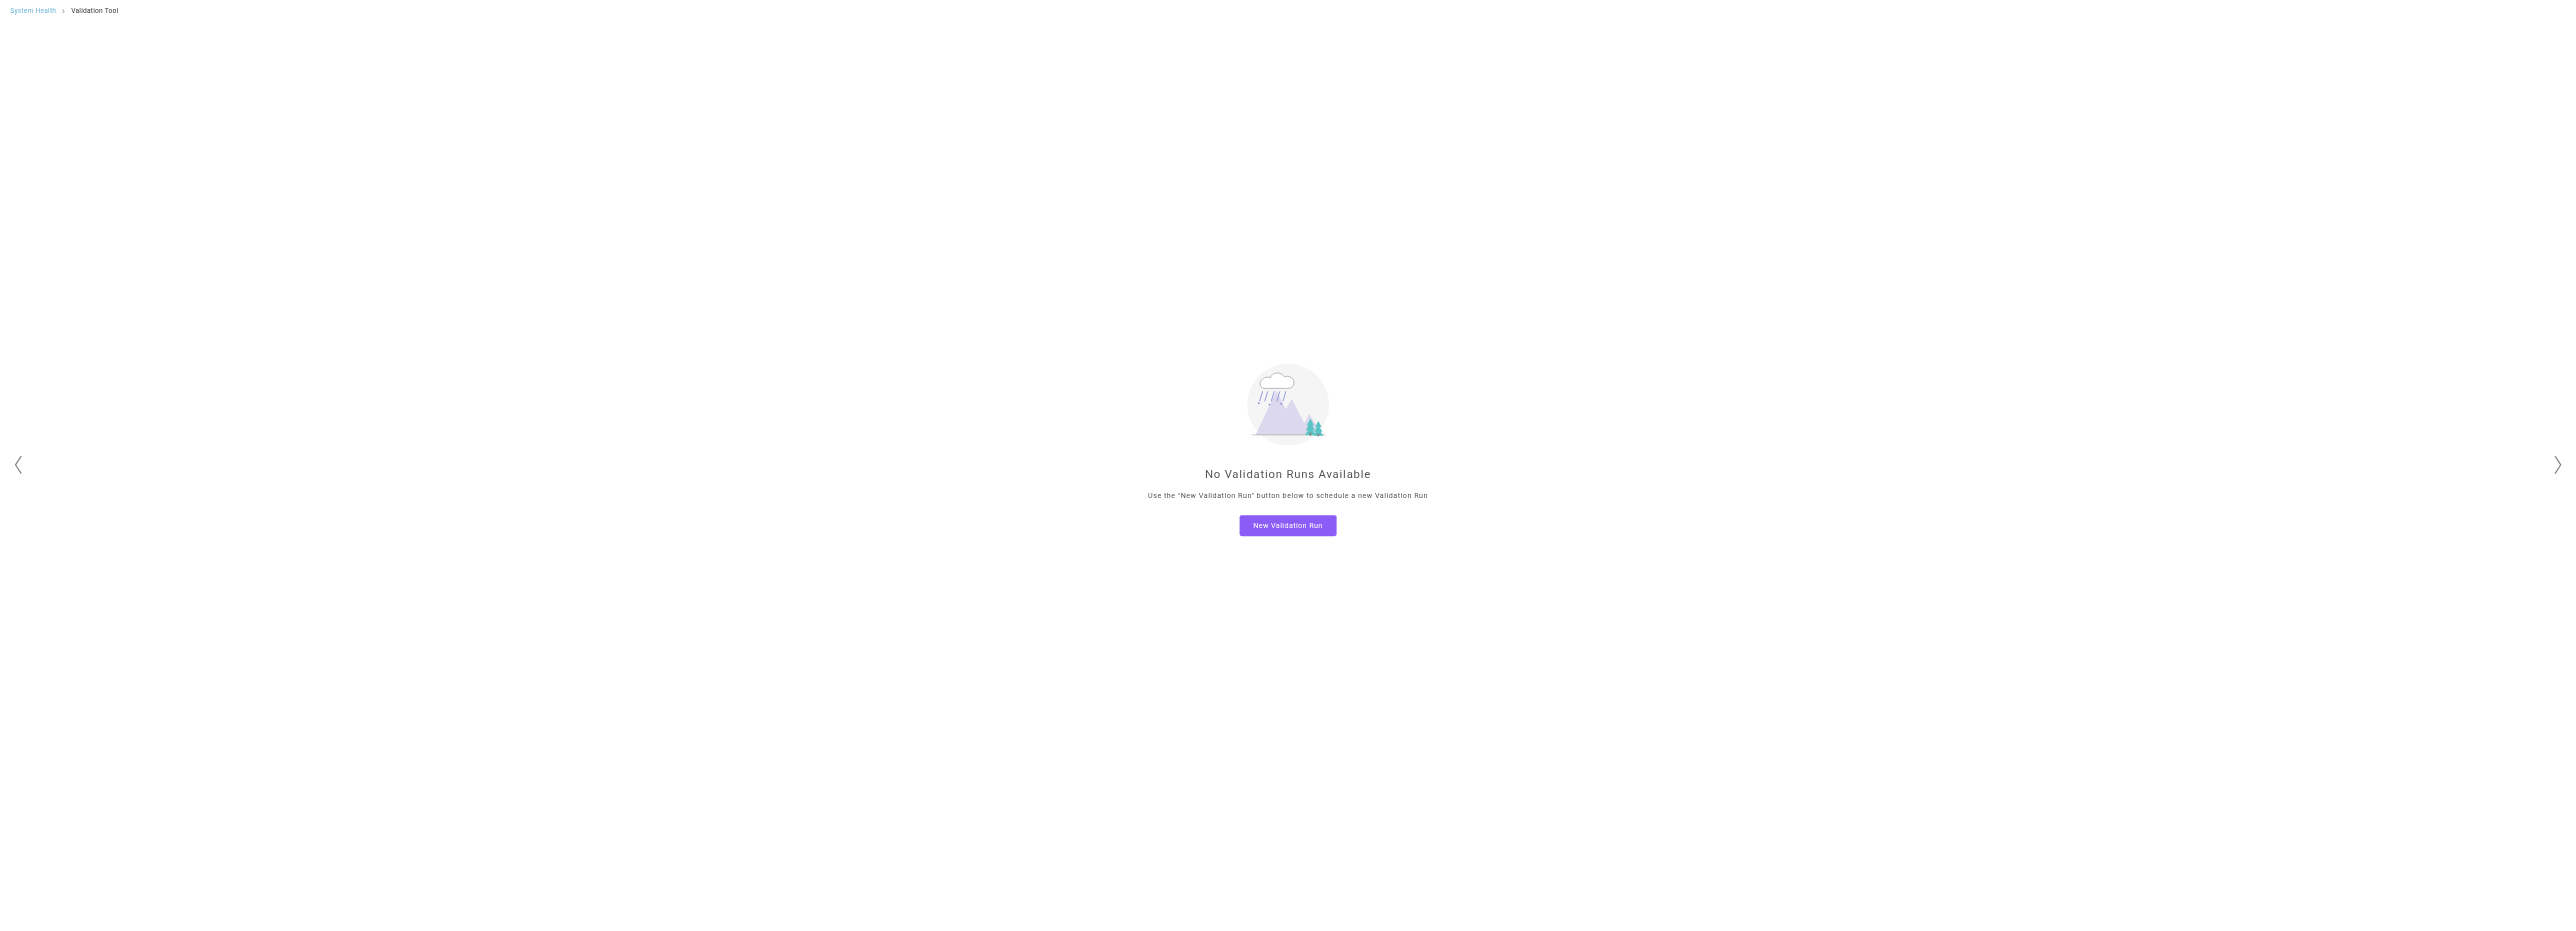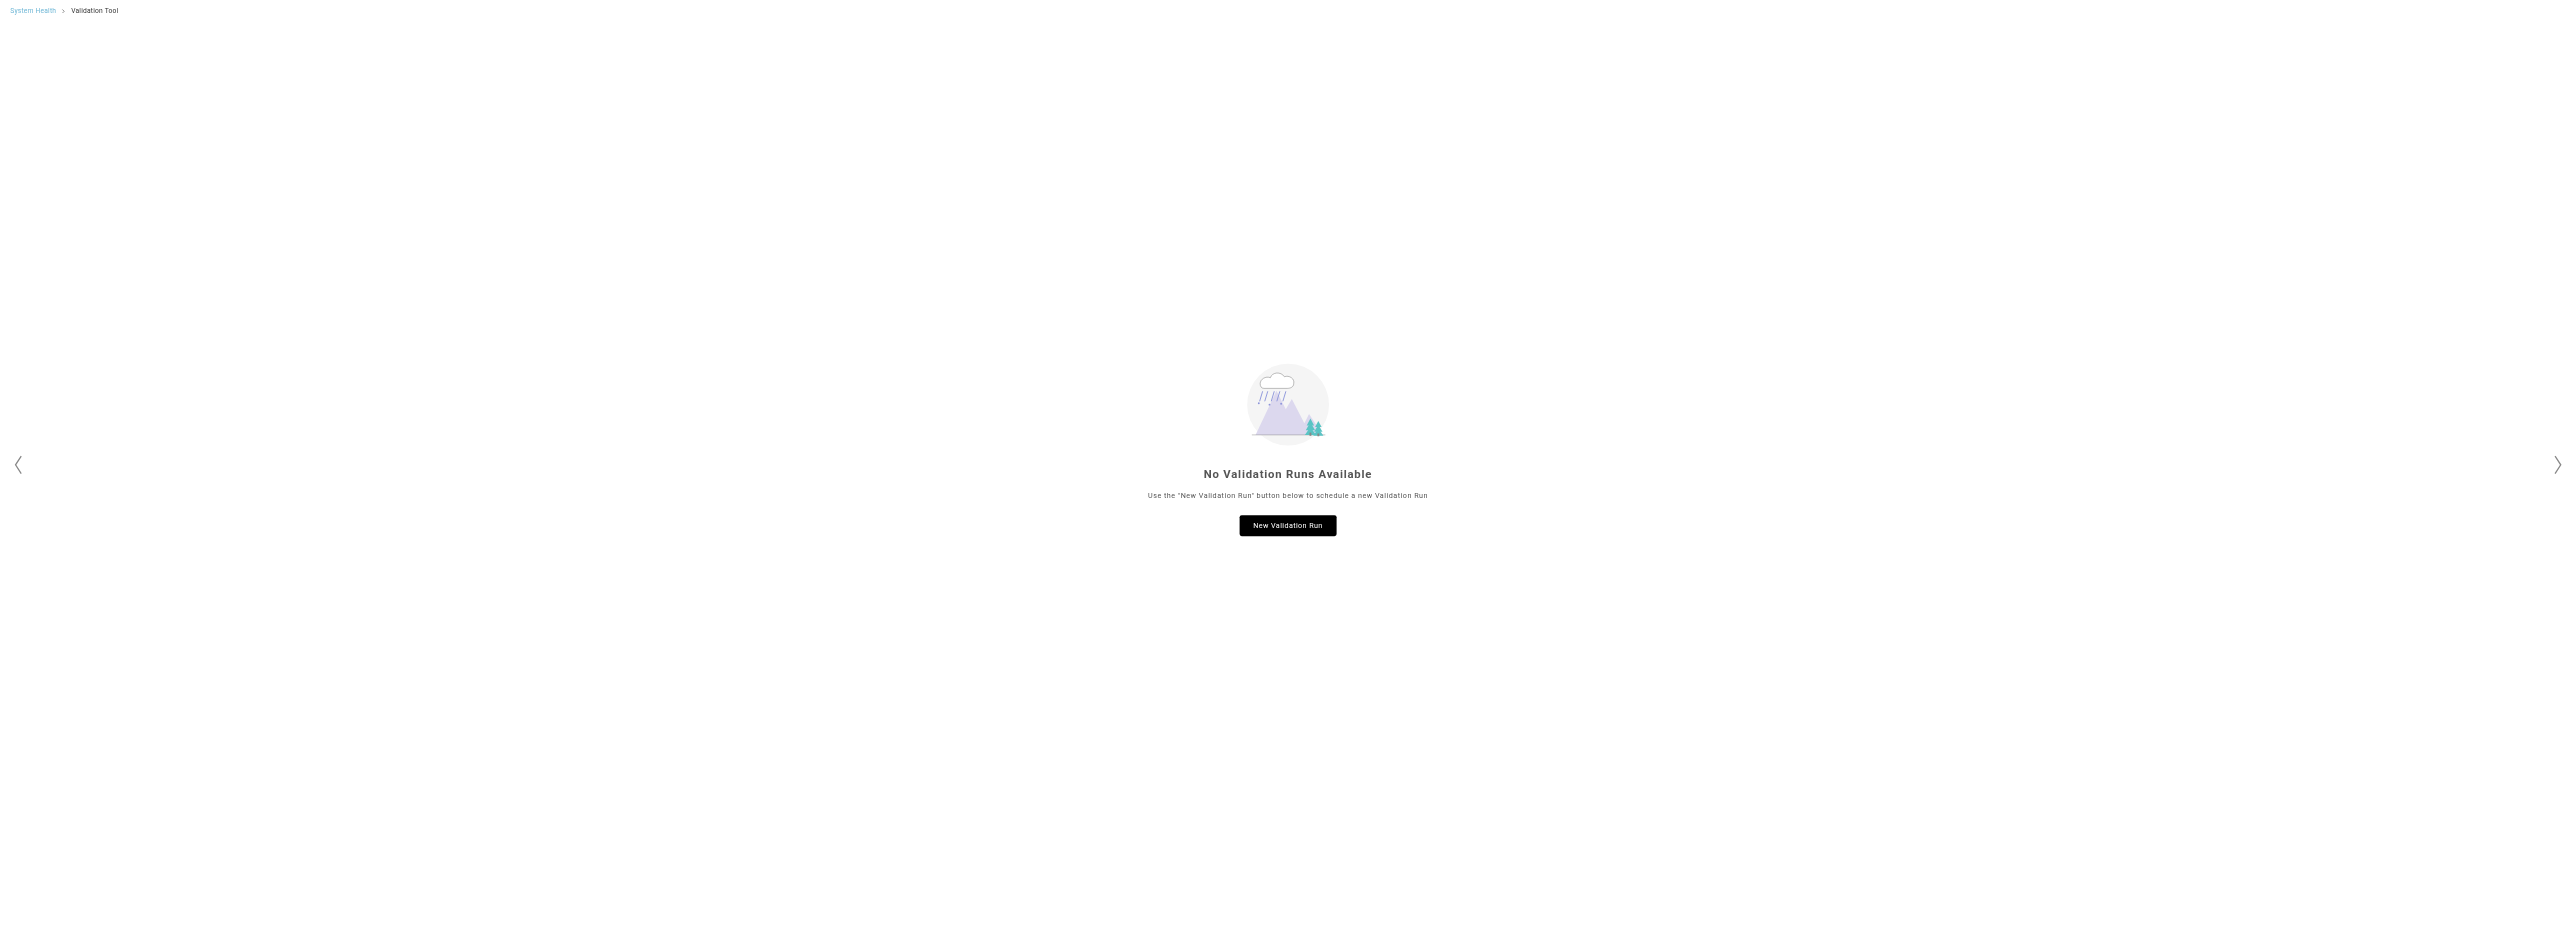--- a/index.html
+++ b/index.html
@@ -72,32 +72,32 @@
   }
   .illustration {
     width: 93px;
     height: 93px;
     margin-bottom: 17.5px;
   }
   .empty-title {
     font-size: 11.3px;
     color: #555;
     letter-spacing: 0.8px;
-    font-weight: 700;
+    font-weight: 400;
     margin-bottom: 9.3px;
   }
   .empty-subtitle {
     font-size: 7.2px;
     color: #555;
     letter-spacing: 0.5px;
     font-weight: 400;
     margin-bottom: 15.5px;
   }
   .primary-button {
-    background: #000000;
+    background: #8b5cf6;
     color: #ffffff;
     border: none;
     border-radius: 2.1px;
     padding: 5.7px 13.4px;
     font-size: 7.2px;
     letter-spacing: 0.4px;
     cursor: pointer;
     font-family: inherit;
   }
 </style>

